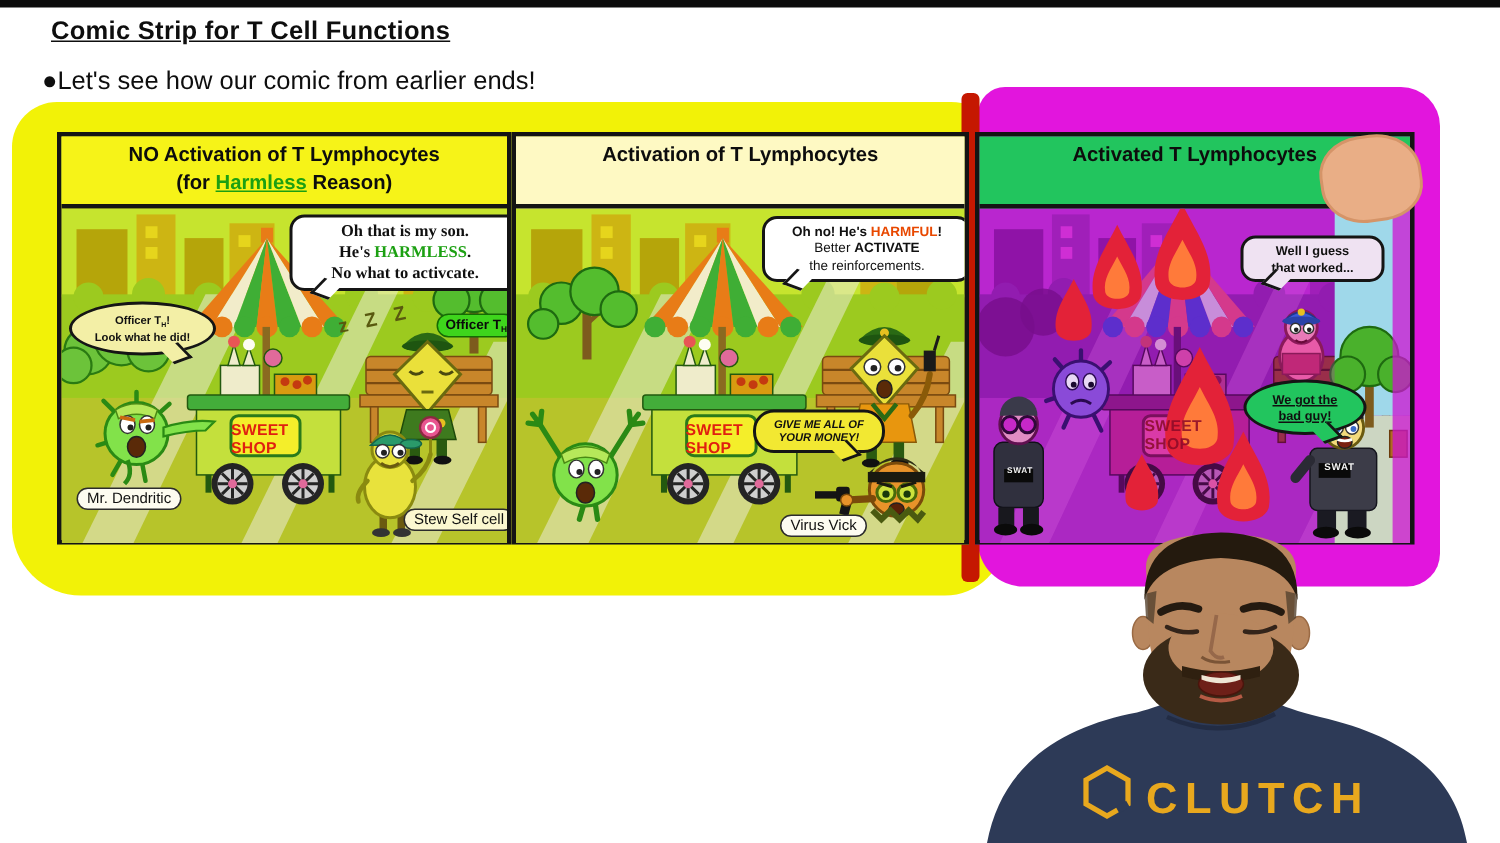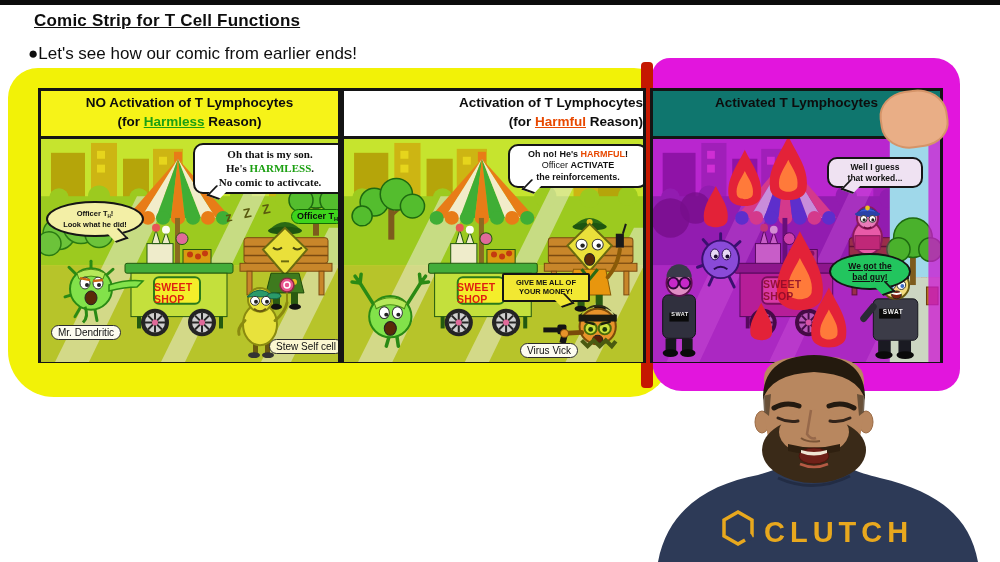--- a/index.html
+++ b/index.html
@@ -232,43 +232,42 @@
           <path d="M234,184 Q244,176 246,166" stroke="#8a8a10" stroke-width="3" fill="none" stroke-linecap="round"></path>
           <line x1="246" y1="166" x2="246" y2="154" stroke="#8a8a10" stroke-width="2"></line>
           <circle cx="246" cy="148" r="7" fill="#e85590" stroke="#8a2a40" stroke-width="1.5"></circle>
           <circle cx="246" cy="148" r="3" fill="none" stroke="#fff" stroke-width="1.5"></circle>
           <path d="M204,184 Q196,192 198,198" stroke="#8a8a10" stroke-width="3" fill="none" stroke-linecap="round"></path>
         </g>
       </svg>
       <div class="bubble t-bl" style="left:152px;top:4px;width:142px;font-size:11px;font-family:Liberation Serif, serif;">
         <div>Oh that is my son.</div>
         <div><span>He's </span><span style="color: rgb(28, 160, 18);">HARMLESS</span><span>.</span></div>
-        <div>No comic to activcate.</div>
+        <div>No what to activcate.</div>
       </div>
       <div class="bubble ellipse t-br" style="left:5px;top:62px;width:86px;font-size:7.5px;background:#f3efa6;padding:6px 4px;">
         <div><span>Officer T</span><span class="sub">H</span><span>!</span></div>
         <div>Look what he did!</div>
       </div>
       <div class="off-label" style="left: 250px; top: 70px; background-color: rgb(62, 213, 28);">
         <span>Officer T</span><span class="sub">H</span>
       </div>
       <div class="zzz">z Z Z</div>
       <div class="clabel" style="left:10px;top:186px;">Mr. Dendritic</div>
       <div class="clabel" style="left:228px;top:200px;background:#fbf7d0;">Stew Self cell</div>
       <div class="sign-text" style="left: 113px; top: 143px; color: rgb(224, 32, 16);">
         <div>SWEET</div>
           <div>SHOP</div>
       </div>
     </div>
   </section>
 
   <section class="panel pal-day" style="left:341px;width:305px;">
-    <div class="phead" style="background-color: #ffffff; text-align: right;">
+    <div class="phead" style="background-color: #fef9c3;">
       <div>Activation of T Lymphocytes</div>
-      <div><span>(for </span><span class="u" style="color: rgb(232, 72, 0);">Harmful</span><span> Reason)</span></div>
     </div>
     <div class="scene">
       <svg class="bg" viewBox="0 0 297 226" preserveAspectRatio="none">
         <use href="#baseScene"></use>
 
         <rect x="44" y="54" width="6" height="48" fill="#7d5b1d"></rect>
         <path d="M47,70 L34,60 M47,78 L60,66" stroke="#7d5b1d" stroke-width="3"></path>
         <g stroke="#1e6a10" stroke-width="1.5">
           <circle cx="30" cy="64" r="14" fill="#54bd2e"></circle>
             <circle cx="52" cy="56" r="16" fill="#54bd2e"></circle>
@@ -329,37 +328,37 @@
           <g fill="#141414">
             <rect x="198" y="191" width="17" height="5"></rect>
             <rect x="212" y="188" width="9" height="10" rx="2"></rect>
             <path d="M216,198 l6,2 -2,8 -6,-2 Z"></path>
           </g>
           <circle cx="219" cy="197" r="4" fill="#e8932a" stroke="#7a4a0a"></circle>
         </g>
       </svg>
       <div class="bubble t-bl" style="left:164px;top:5px;width:128px;font-size:9px;">
         <div><span>Oh no! He's </span><span style="color: rgb(232, 72, 0);">HARMFUL</span><span>!</span></div>
-        <div><span style="font-weight:normal">Officer </span><span>ACTIVATE</span></div>
-        <div style="font-weight:bold">the reinforcements.</div>
-      </div>
-      <div class="bubble t-br" style="left:158px;top:134px;width:76px;font-size:7.5px;background:#f2e832;border-radius:2px;">
+        <div><span style="font-weight:normal">Better </span><span>ACTIVATE</span></div>
+        <div style="font-weight:normal">the reinforcements.</div>
+      </div>
+      <div class="bubble t-br" style="left:158px;top:134px;width:76px;font-size:7.5px;background:#f2e832;border-radius:14px;font-style:italic;">
         <div>GIVE ME ALL OF</div>
         <div>YOUR MONEY!</div>
       </div>
       <div class="clabel" style="left:176px;top:204px;">Virus Vick</div>
       <div class="sign-text" style="left: 113px; top: 143px; color: rgb(224, 32, 16);">
         <div>SWEET</div>
           <div>SHOP</div>
       </div>
     </div>
   </section>
 
   <section class="panel pal-burn" style="left:650px;width:293px;background:#a232c0;">
-    <div class="phead" style="background-color: #0f766e; text-align: center;">
+    <div class="phead" style="background-color: #22c55e; text-align: center;">
       <div>Activated T Lymphocytes</div>
     </div>
     <div class="scene">
       <svg class="bg" viewBox="0 0 297 226" preserveAspectRatio="none">
         <use href="#baseScene"></use>
 
         <circle cx="18" cy="80" r="20" fill="#5c0f78" opacity=".8"></circle>
           <circle cx="44" cy="70" r="16" fill="#5c0f78" opacity=".8"></circle>
 
         <rect x="245" y="0" width="52" height="140" fill="#9fd8ea"></rect>

